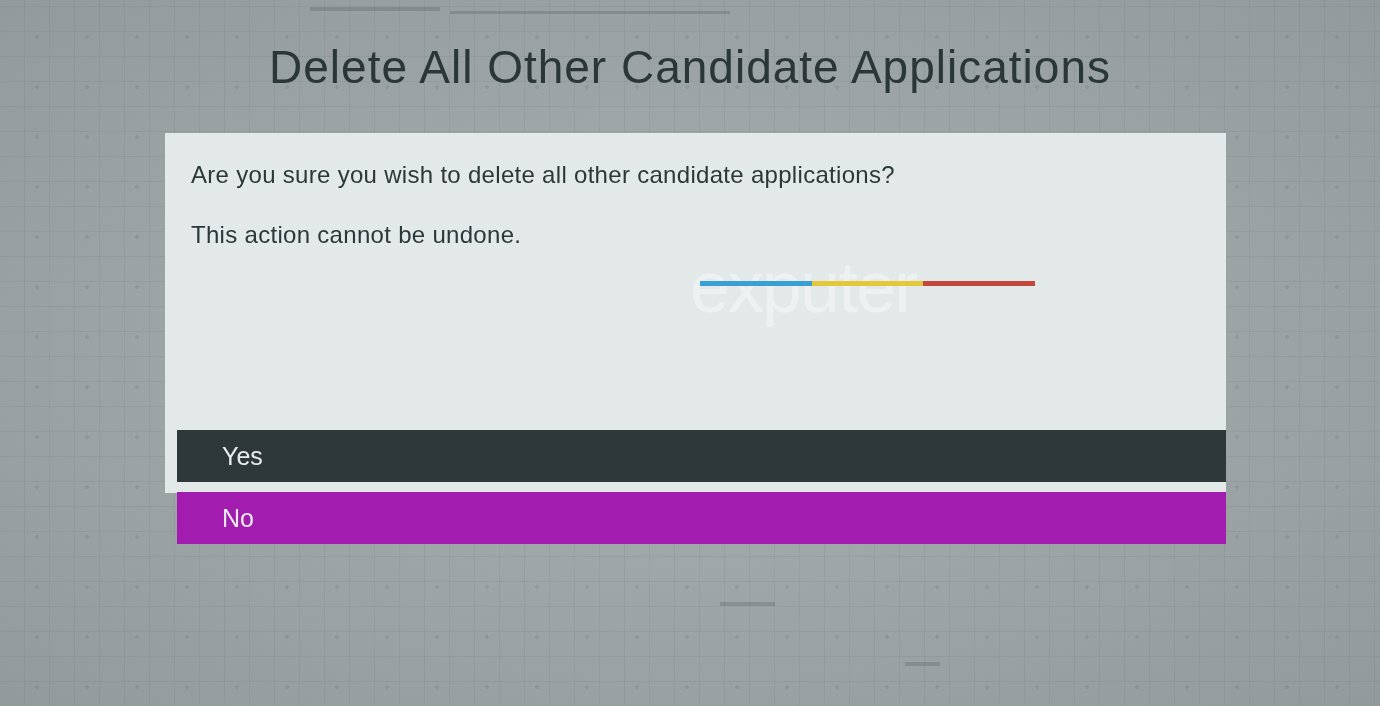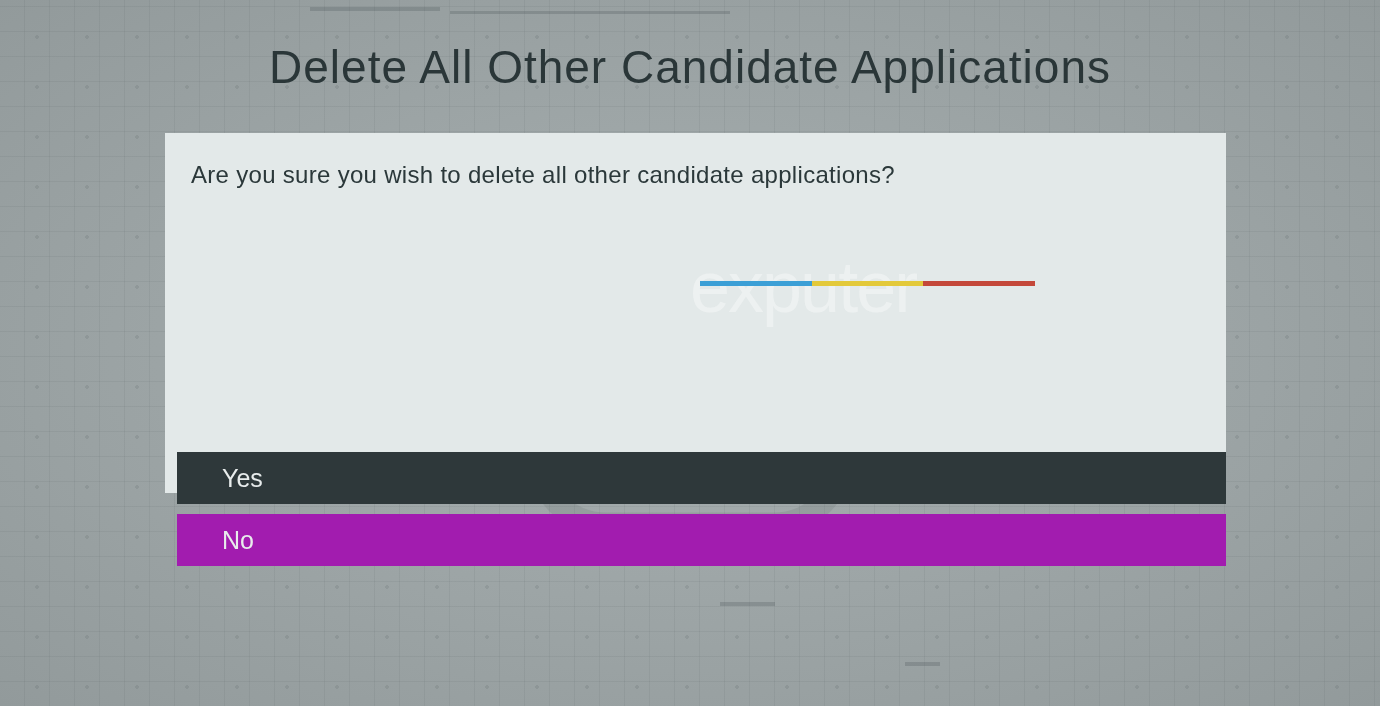--- a/index.html
+++ b/index.html
@@ -137,21 +137,20 @@
     
     .u-blue { background: #3b9fd6; }
     .u-yellow { background: #e3c93a; }
     .u-red { background: #c4483a; }
     
     .buttons {
       position: absolute;
       left: 177px;
       top: 430px;
       width: 1049px;
-      margin-top: 22px;
     }
     
     .btn {
       width: 100%;
       height: 52px;
       display: flex;
       align-items: center;
       padding-left: 45px;
       font-size: 25px;
       color: #e8ecec;
@@ -205,20 +204,21 @@
 
 <div class="deco-bar d1"></div>
 <div class="deco-bar d2"></div>
 <div class="deco-bar d3"></div>
 <div class="deco-bar d4"></div>
 
 <h1 class="title">Delete All Other Candidate Applications</h1>
 
 <div class="dialog-panel">
   <p class="dialog-line">Are you sure you wish to delete all other candidate applications?</p>
+  <p class="dialog-line">This action cannot be undone.</p>
 </div>
 
 <div class="watermark">exputer</div>
 <div class="watermark-underline">
   <span class="u-blue"></span>
   <span class="u-yellow"></span>
   <span class="u-red"></span>
 </div>
 
 <div class="buttons">

